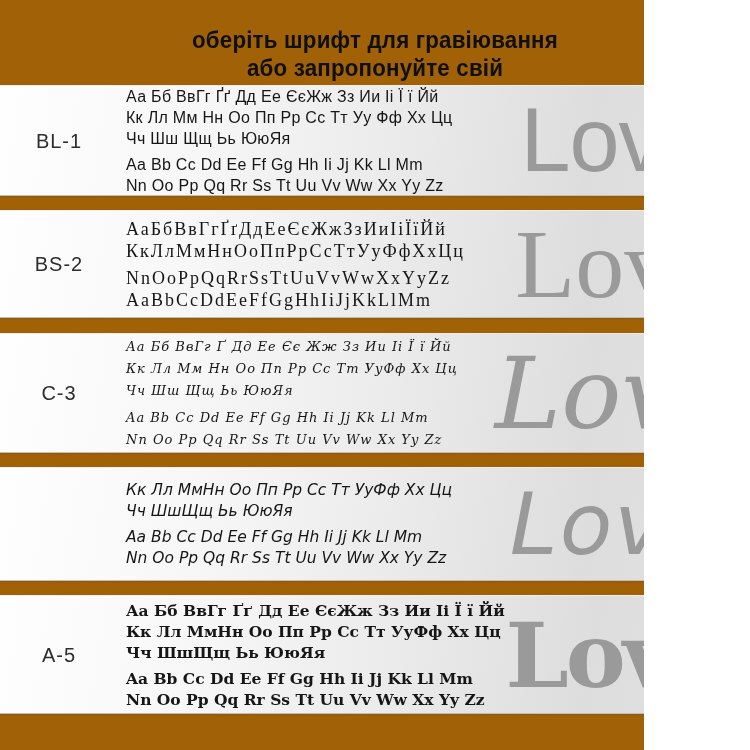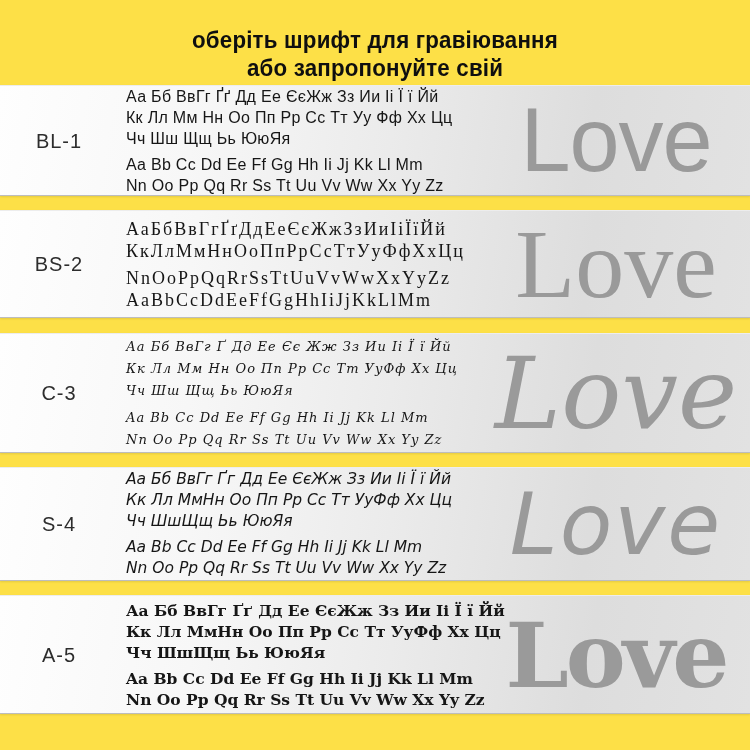--- a/index.html
+++ b/index.html
@@ -1,17 +1,17 @@
 <!DOCTYPE html>
 <html><head>
 <meta charset="utf-8">
 <style>
   html,body { margin:0; padding:0; background:#ffffff; }
   .page {
-    position:relative; width:750px; height:750px; background:#fde047;
+    position:relative; width:644px; height:750px; background:#a16207;
     overflow:hidden; font-family:"Liberation Sans", sans-serif; color:#141414;
   }
 
   
   .title-block {
     position:absolute; top:26px; left:0; width:750px; text-align:center;
     font-weight:700; font-size:24px; line-height:28px; color:#0f0f0f;
     transform:scaleX(0.93); transform-origin:center top; letter-spacing:0.2px;
   }
 
@@ -114,24 +114,22 @@
       </div>
       <div class="alpha-lat">
         <div>Aa Bb Cc Dd Ee Ff Gg Hh Ii Jj Kk Ll Mm</div>
         <div>Nn Oo Pp Qq Rr Ss Tt Uu Vv Ww Xx Yy Zz</div>
       </div>
     </div>
     <div class="love">Love</div>
   </div>
 
   <div class="band band-4">
-    <div class="band-label">S-4</div>
     <div class="alpha-block">
       <div class="alpha-cyr">
-        <div>Аа Бб ВвГг Ґг Дд Ее ЄєЖж Зз Ии Іі Ї ї Йй</div>
         <div>Кк Лл МмНн Оо Пп Рр Сс Тт УуФф Хх Цц</div>
         <div>Чч ШшЩщ Ьь ЮюЯя</div>
       </div>
       <div class="alpha-lat">
         <div>Aa Bb Cc Dd Ee Ff Gg Hh Ii Jj Kk Ll Mm</div>
         <div>Nn Oo Pp Qq Rr Ss Tt Uu Vv Ww Xx Yy Zz</div>
       </div>
     </div>
     <div class="love">Love</div>
   </div>

